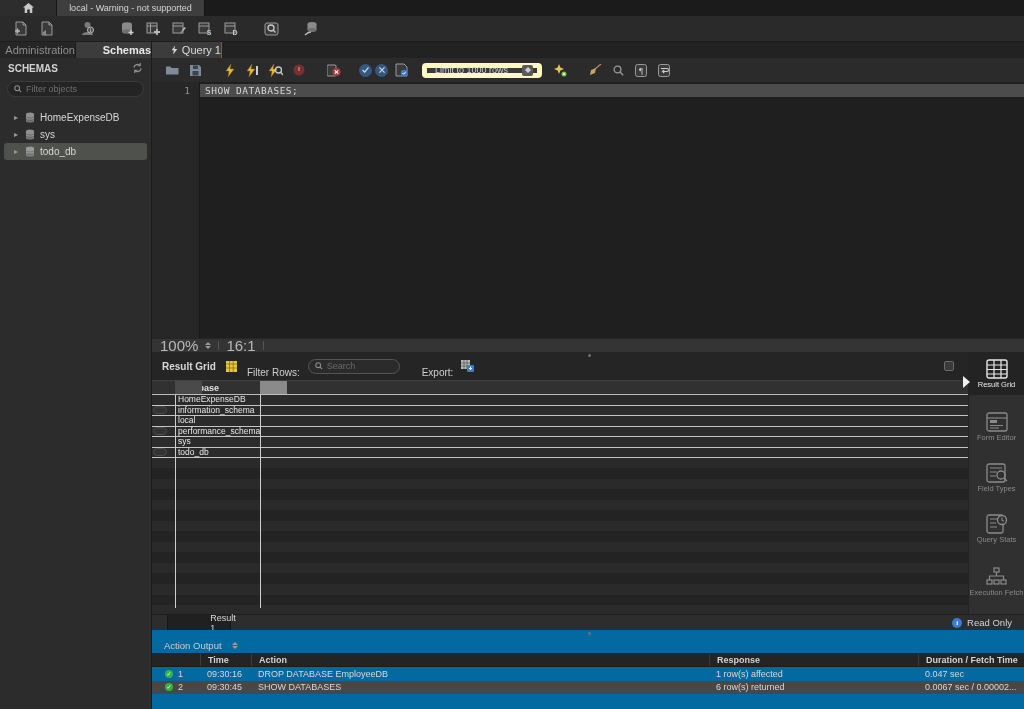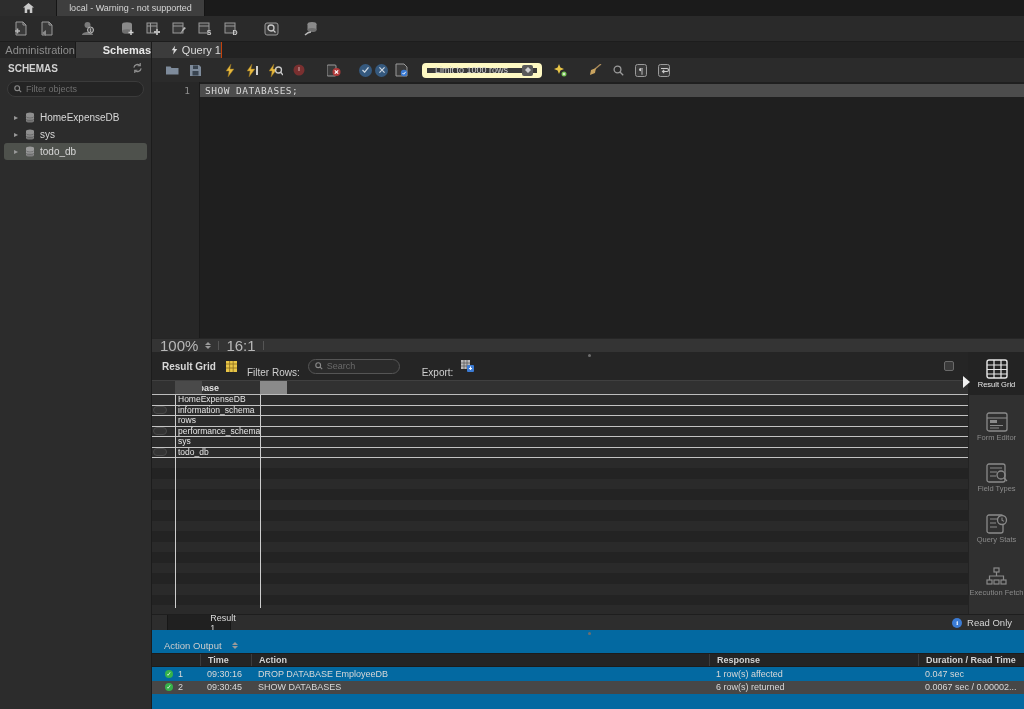--- a/index.html
+++ b/index.html
@@ -461,21 +461,21 @@
           <div class="g-row">
               <span class="stub"></span>
               <span class="cell">HomeExpenseDB</span>
             </div>
           <div class="g-row">
               <span class="stub"></span>
               <span class="cell">information_schema</span>
             </div>
           <div class="g-row">
               <span class="stub"></span>
-              <span class="cell">rows</span>
+              <span class="cell">local</span>
             </div>
           <div class="g-row">
               <span class="stub"></span>
               <span class="cell">performance_schema</span>
             </div>
           <div class="g-row">
               <span class="stub"></span>
               <span class="cell">sys</span>
             </div>
           <div class="g-row">
@@ -556,21 +556,21 @@
         <span class="stepper">
             <span class="tri-up"></span>
             <span class="tri-dn"></span>
           </span>
       </div>
       <div class="ao-grid ao-header">
         <div class="c c0"></div>
         <div class="c">Time</div>
         <div class="c">Action</div>
         <div class="c">Response</div>
-        <div class="c">Duration / Read Time</div>
+        <div class="c">Duration / Fetch Time</div>
       </div>
       <div class="ao-grid ao-row">
         <div class="c ao-num">
           <span class="check">✓</span>
           <span>1</span>
         </div>
         <div class="c">09:30:16</div>
         <div class="c">DROP DATABASE EmployeeDB</div>
         <div class="c">1 row(s) affected</div>
         <div class="c">0.047 sec</div>

